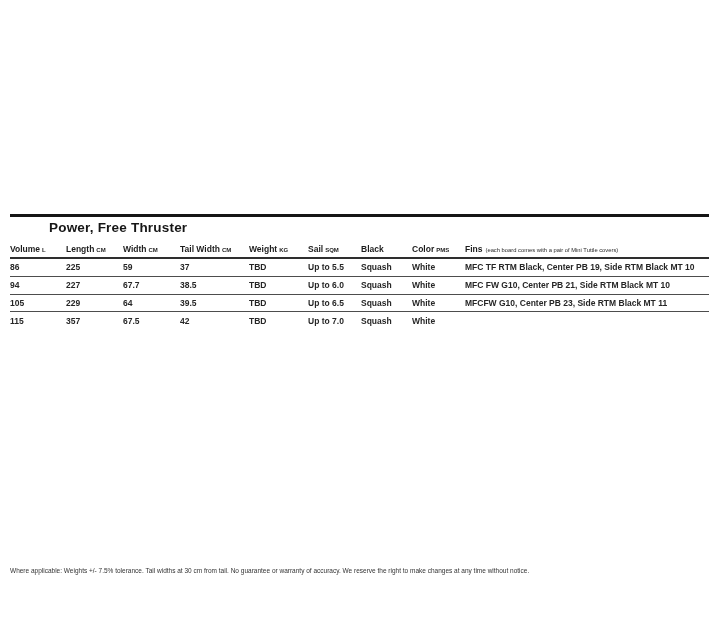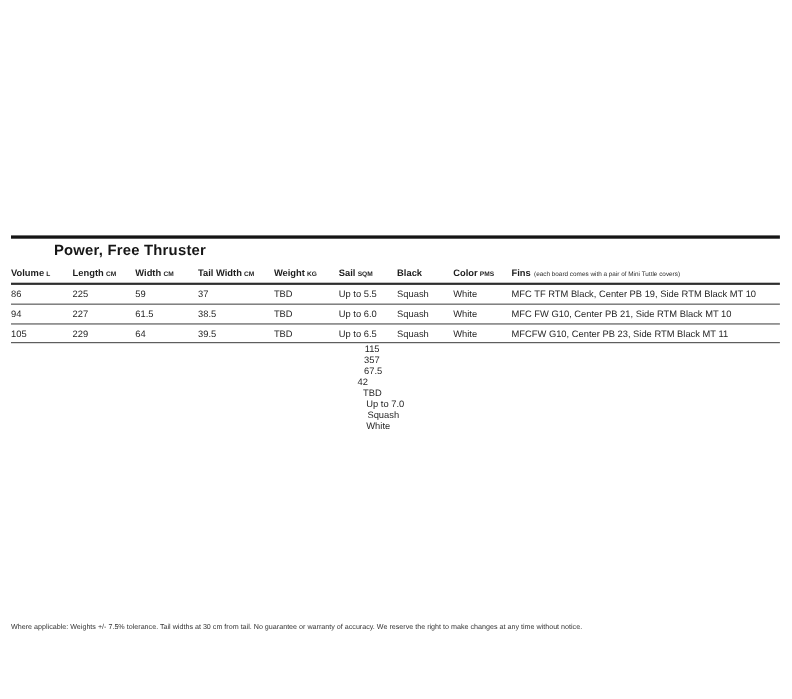--- a/index.html
+++ b/index.html
@@ -81,32 +81,32 @@
     font-size: 5.8px;
     font-weight: normal;
     color: #2a2a2a;
     margin-left: 3px;
   }
   .tbody {
     position: absolute;
     left: 10px;
     top: 259px;
     width: 699px;
+    font-weight: bold;
   }
   .trow {
     display: flex;
     align-items: center;
     height: 16.8px;
     border-bottom: 1.5px solid #4d4d4d;
     font-size: 8.5px;
     color: #262626;
   }
   .trow:last-child {
     border-bottom: none;
-    flex-direction: column;
   }
   .footnote {
     position: absolute;
     left: 10px;
     top: 567px;
     font-size: 6.5px;
     color: #333333;
     white-space: nowrap;
   }
 </style>
@@ -143,21 +143,21 @@
       <div class="col c4">TBD</div>
       <div class="col c5">Up to 5.5</div>
       <div class="col c6">Squash</div>
       <div class="col c7">White</div>
       <div class="col c8">MFC TF RTM Black, Center PB 19, Side RTM Black MT 10</div>
     </div>
 
     <div class="trow">
       <div class="col c0">94</div>
       <div class="col c1">227</div>
-      <div class="col c2">61.5</div>
+      <div class="col c2">67.7</div>
       <div class="col c3">38.5</div>
       <div class="col c4">TBD</div>
       <div class="col c5">Up to 6.0</div>
       <div class="col c6">Squash</div>
       <div class="col c7">White</div>
       <div class="col c8">MFC FW G10, Center PB 21, Side RTM Black MT 10</div>
     </div>
 
     <div class="trow">
       <div class="col c0">105</div>

